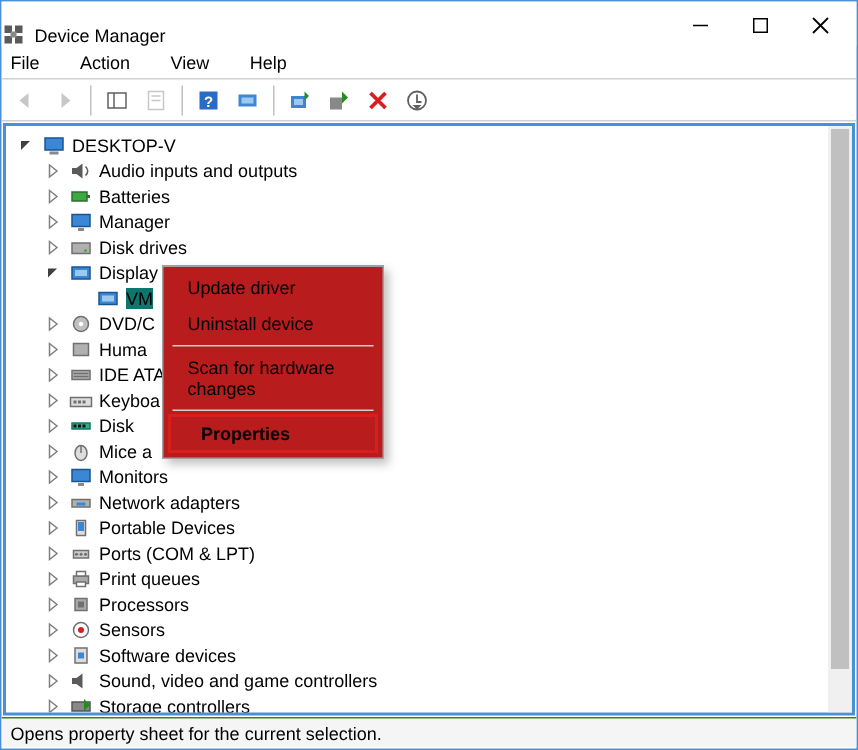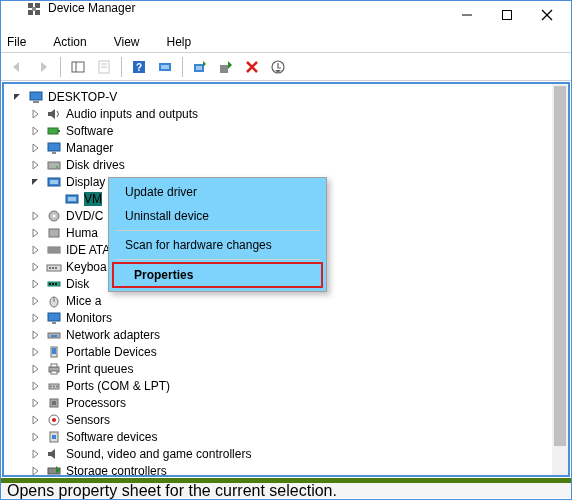--- a/index.html
+++ b/index.html
@@ -8,23 +8,23 @@
     font-family: "Segoe UI", Tahoma, sans-serif;
     font-size: 12px;
     background: #fff;
     width: 572px;
     height: 500px;
     overflow: hidden;
     border: 1px solid #4a90d9;
   }
   .titlebar {
     display: flex;
-    align-items: flex-start;
+    align-items: flex-end;
     height: 30px;
-    padding: 0 4px 0 25px;
+    padding: 0 4px 0 0;
     background: #fff;
   }
   .titlebar .app-icon { width: 16px; height: 16px; margin-right: 6px; }
   .titlebar .title { flex: 1; font-size: 12px; }
   .win-btns { display: flex; }
   .win-btn {
     width: 40px; height: 28px;
     display: flex; align-items: center; justify-content: center;
     font-size: 14px; font-family: "Segoe UI Symbol", sans-serif;
   }
@@ -84,22 +84,22 @@
   .caret { width: 12px; height: 12px; display: inline-flex; align-items: center; justify-content: center; }
   .node-icon { width: 16px; height: 16px; margin: 0 4px 0 2px; display: inline-flex; align-items: center; justify-content: center; }
   .node-label { }
   .selected {
     background: #0f766e;
   }
   .context-menu {
     position: absolute;
     left: 104px;
     top: 93px;
-    width: 219px;
-    background: #7dd3fc;
+    width: 148px;
+    background: #b91c1c;
     border: 1px solid #a0a0a0;
     box-shadow: 3px 3px 6px rgba(0,0,0,0.25);
     padding: 2px;
   }
   .context-menu .item {
     padding: 5px 14px;
     font-size: 12px;
   }
   .context-menu .sep {
     height: 1px;
@@ -107,24 +107,24 @@
     margin: 2px 4px;
   }
   .context-menu .highlight {
     border: 2px solid #d81e1e;
     font-weight: bold;
     margin: 1px;
     padding: 4px 20px;
   }
   .statusbar {
     height: 20px;
-    border-top: 5px solid #4d7c0f;
+    border-top: 1px solid #4d7c0f;
     padding: 2px 6px;
     display: flex; align-items: center;
-    font-size: 16px;
+    font-size: 12px;
     background: #f5f5f5;
   }
 </style>
 </head>
 <body>
 
 <div class="titlebar">
   <span class="app-icon">
     <svg width="16" height="16" viewBox="0 0 16 16">
         <rect x="2" y="2" width="5" height="5" fill="#5a5a5a"></rect>
@@ -274,21 +274,21 @@
               <path d="M3 1 L8 5 L3 9 Z" fill="none" stroke="#808080"></path>
             </svg>
           </span>
         </span>
       <span class="node-icon">
           <svg width="16" height="14">
             <rect x="2" y="4" width="10" height="6" fill="#3fa843" stroke="#2a7030"></rect>
             <rect x="12" y="6" width="2" height="2" fill="#2a7030"></rect>
           </svg>
         </span>
-      <span class="node-label">Software</span>
+      <span class="node-label">Batteries</span>
     </div>
 
     <div class="tree-row">
       <span class="indent"></span>
         <span class="indent">
           <span class="caret">
             <svg width="10" height="10">
               <path d="M3 1 L8 5 L3 9 Z" fill="none" stroke="#808080"></path>
             </svg>
           </span>
@@ -521,46 +521,46 @@
       <span class="indent"></span>
         <span class="indent">
           <span class="caret">
             <svg width="10" height="10">
               <path d="M3 1 L8 5 L3 9 Z" fill="none" stroke="#808080"></path>
             </svg>
           </span>
         </span>
       <span class="node-icon">
           <svg width="16" height="14">
-            <rect x="3" y="5" width="10" height="5" fill="#aaa" stroke="#707070"></rect>
-            <rect x="5" y="2" width="6" height="3" fill="#fff" stroke="#707070"></rect>
-            <rect x="5" y="9" width="6" height="3" fill="#fff" stroke="#707070"></rect>
-          </svg>
-        </span>
-      <span class="node-label">Print queues</span>
-    </div>
-
-    <div class="tree-row">
-      <span class="indent"></span>
-        <span class="indent">
-          <span class="caret">
-            <svg width="10" height="10">
-              <path d="M3 1 L8 5 L3 9 Z" fill="none" stroke="#808080"></path>
-            </svg>
-          </span>
-        </span>
-      <span class="node-icon">
-          <svg width="16" height="14">
             <rect x="3" y="5" width="10" height="5" fill="#ccc" stroke="#707070"></rect>
             <circle cx="5" cy="7.5" r="1" fill="#707070"></circle>
             <circle cx="8" cy="7.5" r="1" fill="#707070"></circle>
             <circle cx="11" cy="7.5" r="1" fill="#707070"></circle>
           </svg>
         </span>
       <span class="node-label">Ports (COM &amp; LPT)</span>
+    </div>
+
+    <div class="tree-row">
+      <span class="indent"></span>
+        <span class="indent">
+          <span class="caret">
+            <svg width="10" height="10">
+              <path d="M3 1 L8 5 L3 9 Z" fill="none" stroke="#808080"></path>
+            </svg>
+          </span>
+        </span>
+      <span class="node-icon">
+          <svg width="16" height="14">
+            <rect x="3" y="5" width="10" height="5" fill="#aaa" stroke="#707070"></rect>
+            <rect x="5" y="2" width="6" height="3" fill="#fff" stroke="#707070"></rect>
+            <rect x="5" y="9" width="6" height="3" fill="#fff" stroke="#707070"></rect>
+          </svg>
+        </span>
+      <span class="node-label">Print queues</span>
     </div>
 
     <div class="tree-row">
       <span class="indent"></span>
         <span class="indent">
           <span class="caret">
             <svg width="10" height="10">
               <path d="M3 1 L8 5 L3 9 Z" fill="none" stroke="#808080"></path>
             </svg>
           </span>

